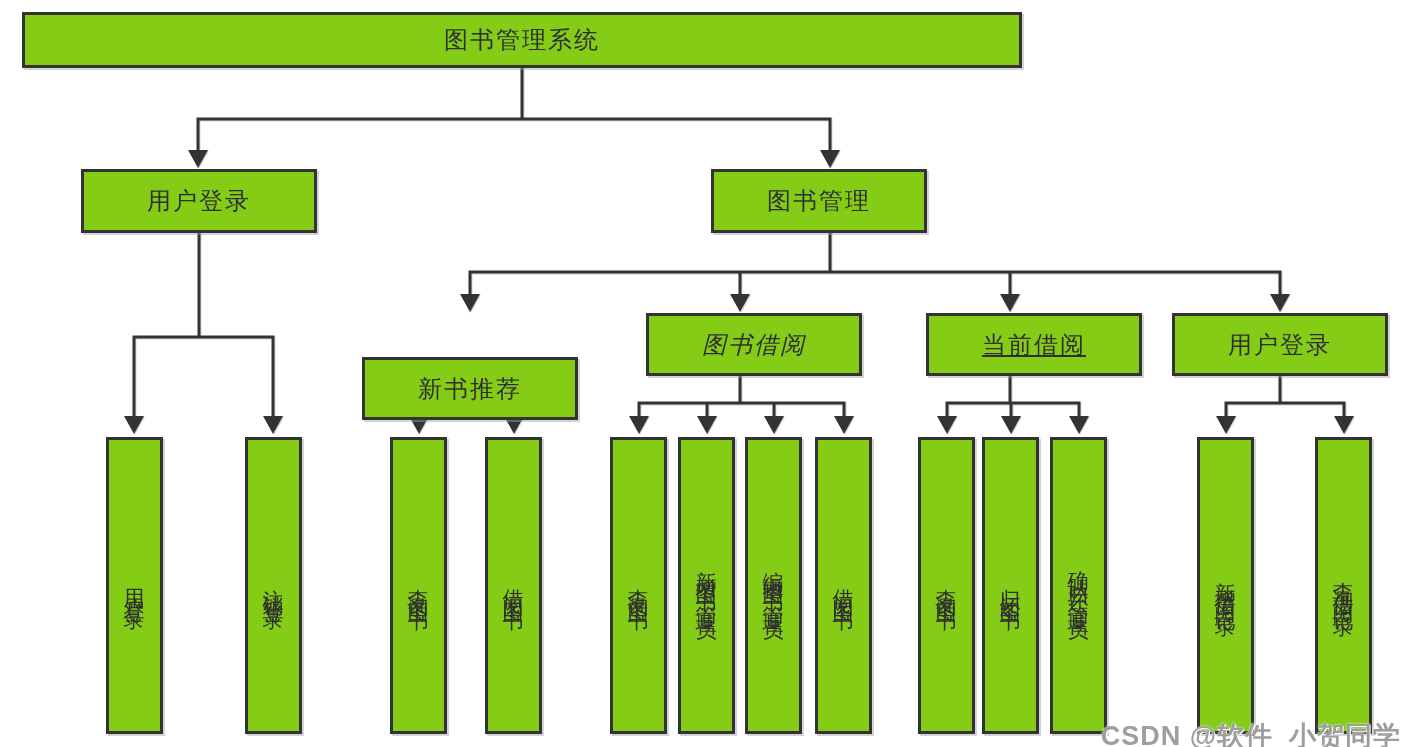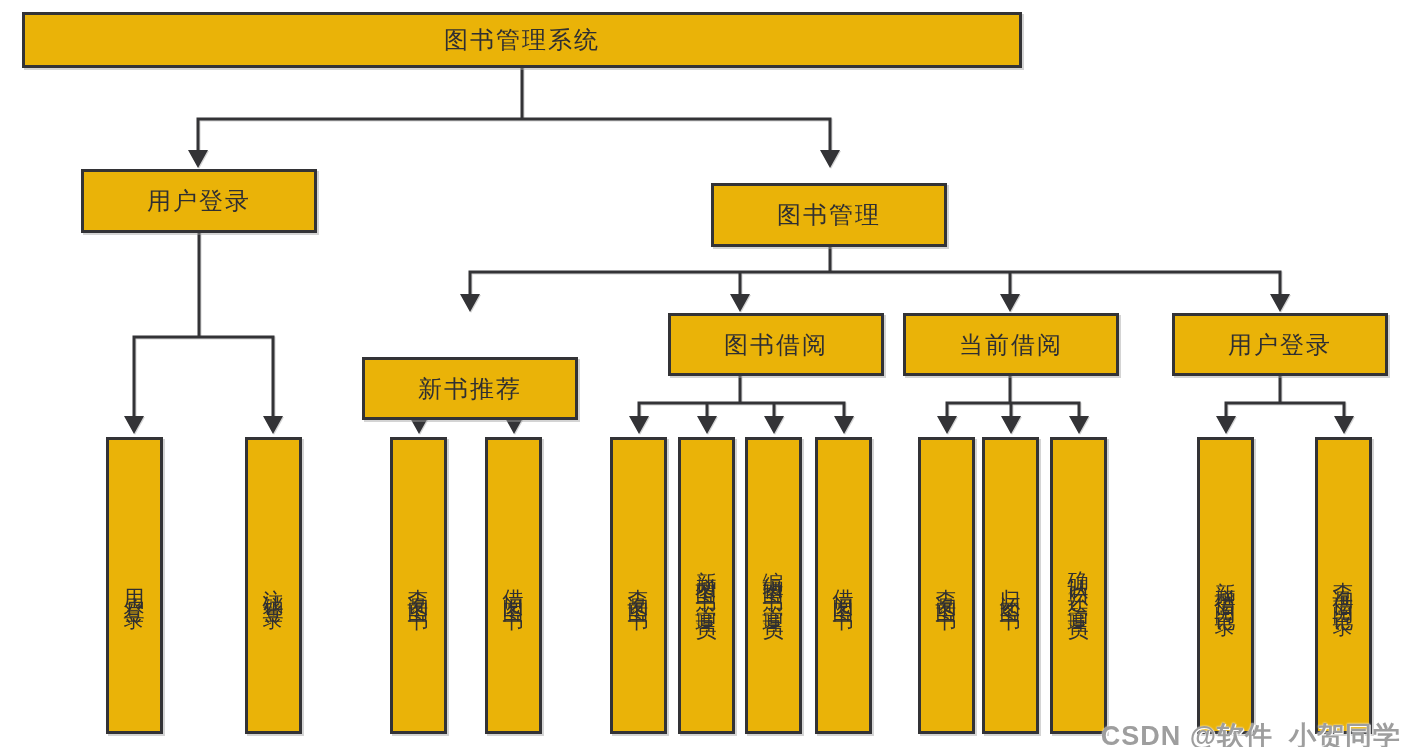--- a/index.html
+++ b/index.html
@@ -14,46 +14,46 @@
   svg.wires {
     position: absolute;
     left: 0; top: 0;
     width: 1405px; height: 747px;
     filter: drop-shadow(1.5px 1.5px 0 rgba(160,160,160,0.45));
   }
   .box {
     position: absolute;
     box-sizing: border-box;
     border: 3px solid #333336;
-    background: #eab308;
+    background: #84cc16;
     color: #2f2f32;
     display: flex;
     align-items: center;
     justify-content: center;
     text-align: center;
     box-shadow: 2px 2px 0 rgba(160,160,160,0.45);
   }
   .h-label { font-size: 24px; letter-spacing: 2px; white-space: nowrap; }
   .v-label {
     writing-mode: vertical-rl;
     text-orientation: mixed;
     font-size: 21px;
     letter-spacing: 7px;
     line-height: 1;
   }
   
   .n-root   { left: 22px;  top: 12px;  width: 1000px; height: 56px; }
   
   .n-login  { left: 81px;  top: 169px; width: 236px; height: 64px; }
-  .n-mgmt   { left: 711px; top: 183px; width: 236px; height: 64px; text-align: center; }
+  .n-mgmt   { left: 711px; top: 169px; width: 216px; height: 64px; text-align: center; }
   
   .n-l3     { top: 313px; width: 216px; height: 63px; }
   .n-rec    { left: 362px; margin-top: 44px; }
-  .n-bor    { left: 668px; }
-  .n-cur    { left: 903px; }
+  .n-bor    { left: 646px; font-style: italic; }
+  .n-cur    { left: 926px; text-decoration: underline; }
   .n-hist   { left: 1172px; }
   
   .leaf     { top: 437px; width: 57px; height: 297px; }
   .lf-1a { left: 106px; }  .lf-1b { left: 245px; }
   .lf-2a { left: 390px; }  .lf-2b { left: 485px; }
   .lf-3a { left: 610px; }  .lf-3b { left: 678px; }
   .lf-3c { left: 745px; }  .lf-3d { left: 815px; }
   .lf-4a { left: 918px; }  .lf-4b { left: 982px; }
   .lf-4c { left: 1050px; }
   .lf-5a { left: 1197px; } .lf-5b { left: 1315px; }

